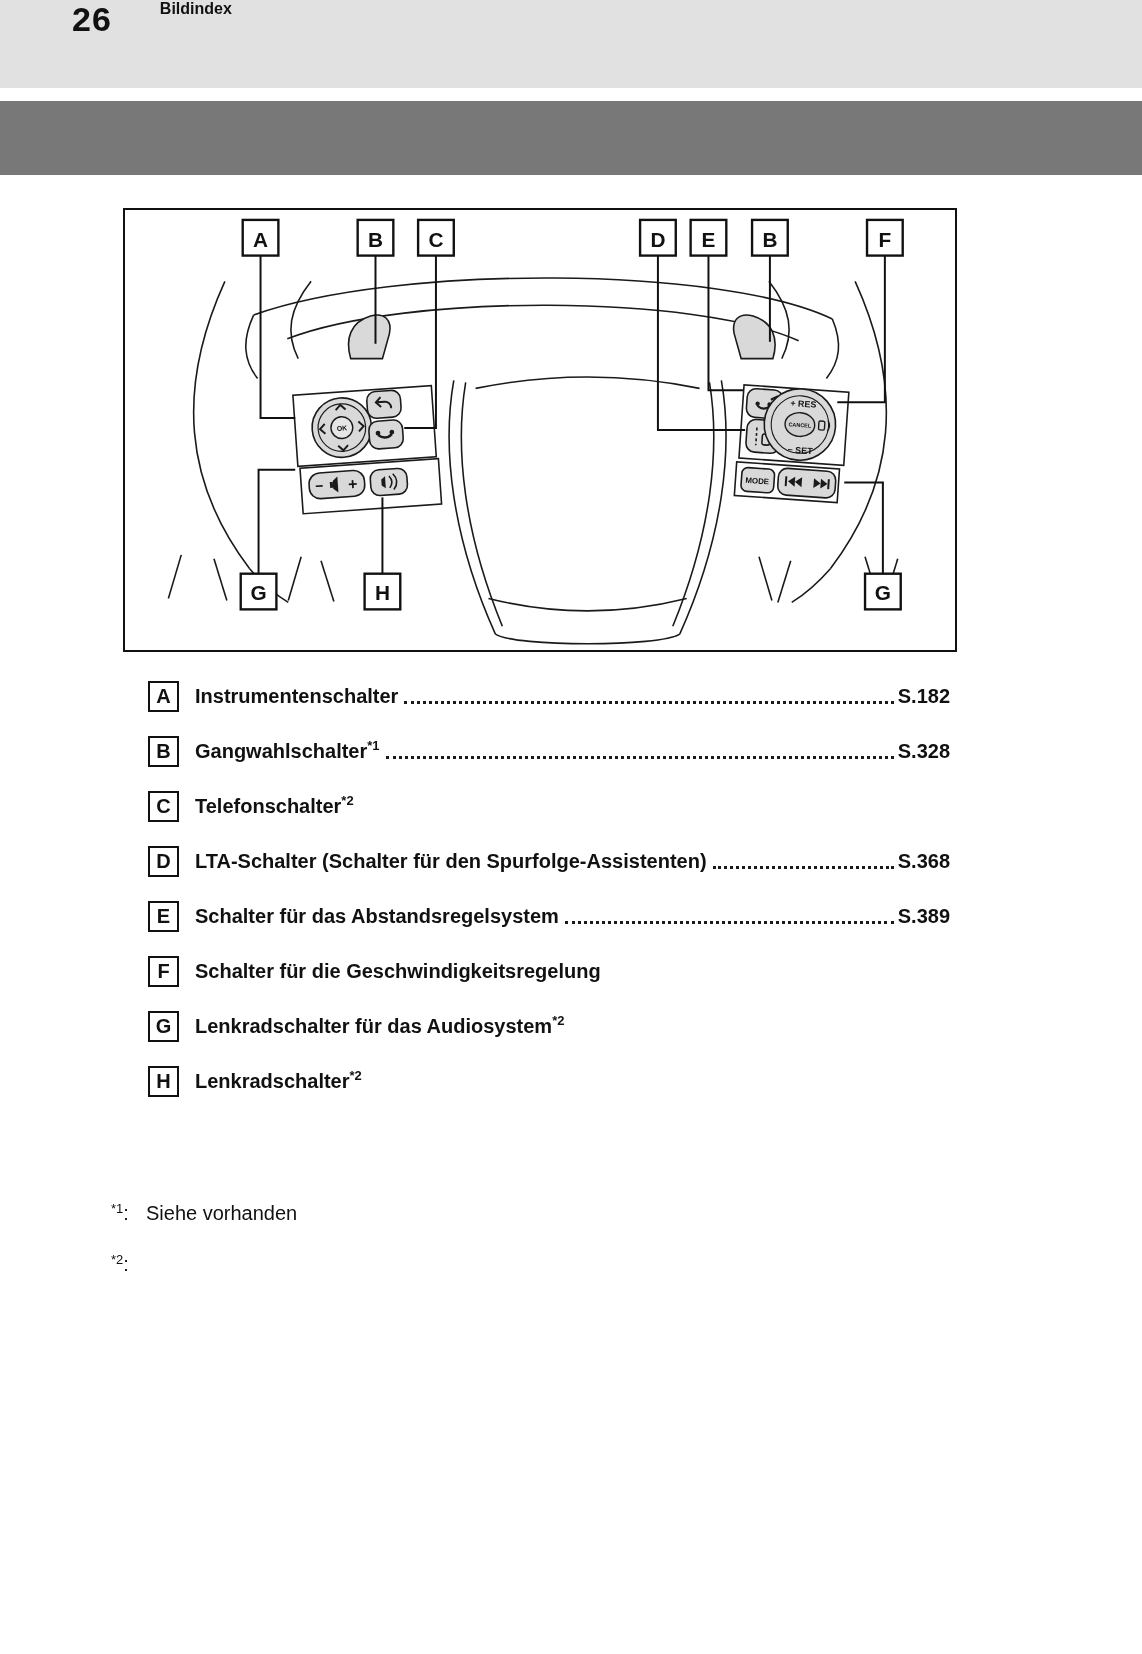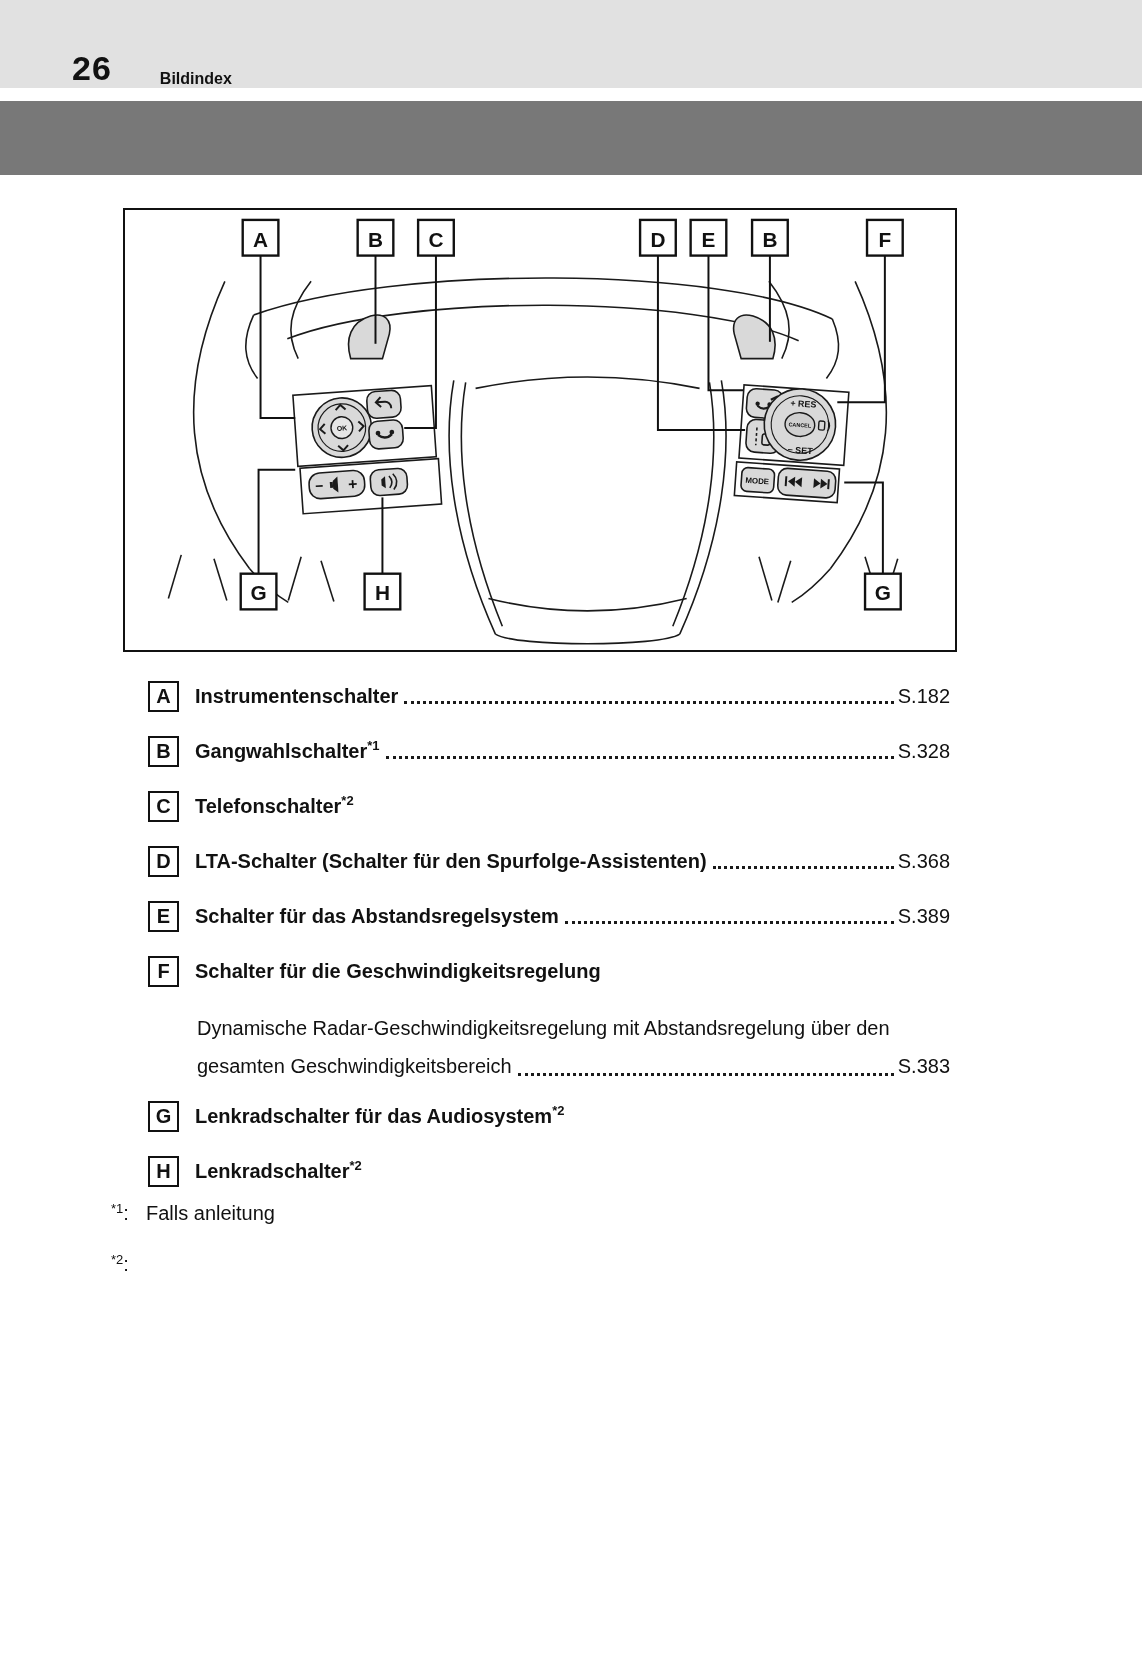--- a/index.html
+++ b/index.html
@@ -4,21 +4,21 @@
 <style>
   html,body{margin:0;padding:0;}
   body{
     width:1142px;height:1654px;background:#ffffff;
     font-family:"Liberation Sans", sans-serif;color:#111;
     position:relative;overflow:hidden;
   }
   
   .page-header{
     height:88px;background:#e1e1e1;
-    display:flex;align-items:flex-end;
+    display:flex;align-items:flex-start;
   }
   .page-number{font-size:34px;font-weight:bold;margin-left:72px;letter-spacing:1px;}
   .section-title{font-size:16px;font-weight:bold;margin-left:48px;}
   .gap-strip{height:13px;background:#ffffff;}
   .dark-band{height:74px;background:#787878;}
 
   
   .figure-box{
     position:absolute;left:123px;top:208px;
     width:834px;height:444px;
@@ -32,21 +32,21 @@
   .legend{position:absolute;left:148px;top:679px;width:802px;}
   .lrow{display:flex;align-items:center;margin-bottom:20px;height:35px;}
   .keybox{
     width:31px;height:31px;border:2.5px solid #111;box-sizing:border-box;
     display:flex;align-items:center;justify-content:center;
     font-size:20px;font-weight:bold;flex:none;margin-right:16px;background:#fff;
   }
   .llabel{font-size:20px;font-weight:bold;white-space:nowrap;}
   .sup{font-size:13px;font-weight:bold;position:relative;top:-8px;}
   .dots{flex:1;border-bottom:3px dotted #1a1a1a;margin:0 4px 0 6px;transform:translateY(6px);min-width:20px;}
-  .pageref{font-size:20px;font-weight:normal;white-space:nowrap;}
+  .pageref{font-size:20px;font-weight:bold;white-space:nowrap;}
   .fdesc{margin:6px 0 14px 49px;width:753px;font-size:20px;line-height:38px;}
   .fdesc-l2{display:flex;align-items:center;}
   .fdesc-l2 .dots{transform:translateY(8px);}
 
   
   .footnotes{position:absolute;left:111px;top:1196px;width:854px;font-size:20px;}
   .fnrow{display:flex;margin-bottom:14px;line-height:34px;}
   .fnmark{flex:none;width:35px;}
   .fn-sup{font-size:13px;position:relative;top:-7px;font-weight:normal;}
   .fntext{flex:1;}
@@ -262,44 +262,36 @@
     <div class="keybox">E</div>
     <div class="llabel">Schalter für das Abstandsregelsystem</div>
     <div class="dots"></div>
     <div class="pageref">S.389</div>
   </div>
 
   <div class="lrow">
     <div class="keybox">F</div>
     <div class="llabel">Schalter für die Geschwindigkeitsregelung</div>
   </div>
-  <div class="fdesc">
-    <div>Dynamische Radar-Geschwindigkeitsregelung mit Abstandsregelung über den</div>
-    <div class="fdesc-l2">
-      <span>gesamten Geschwindigkeitsbereich</span>
-      <div class="dots"></div>
-      <span class="pageref" style="font-weight:normal;">S.383</span>
-    </div>
-  </div>
 
   <div class="lrow">
     <div class="keybox">G</div>
     <div class="llabel"><span>Lenkradschalter für das Audiosystem</span><span class="sup">*2</span></div>
   </div>
 
   <div class="lrow">
     <div class="keybox">H</div>
     <div class="llabel"><span>Lenkradschalter</span><span class="sup">*2</span></div>
   </div>
 
 </div>
 
 <div class="footnotes">
   <div class="fnrow">
     <div class="fnmark"><span class="fn-sup">*1</span><span>:</span></div>
-    <div class="fntext">Falls anleitung</div>
+    <div class="fntext">Siehe vorhanden</div>
   </div>
   <div class="fnrow">
     <div class="fnmark"><span class="fn-sup">*2</span><span>:</span></div>
     <div class="fntext">
     </div>
   </div>
 </div>
 
 </body></html>

